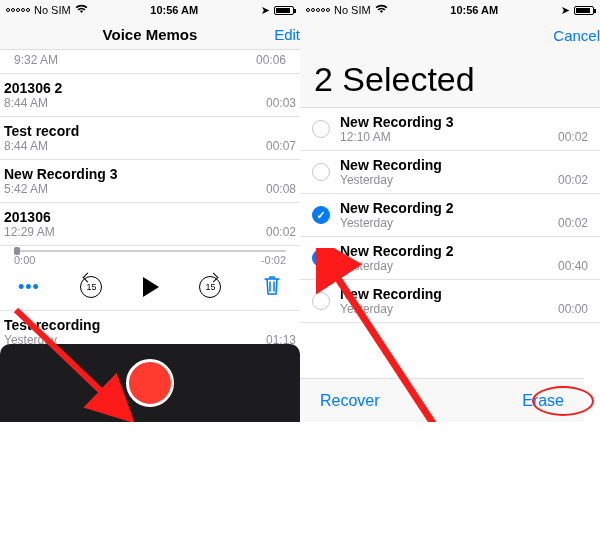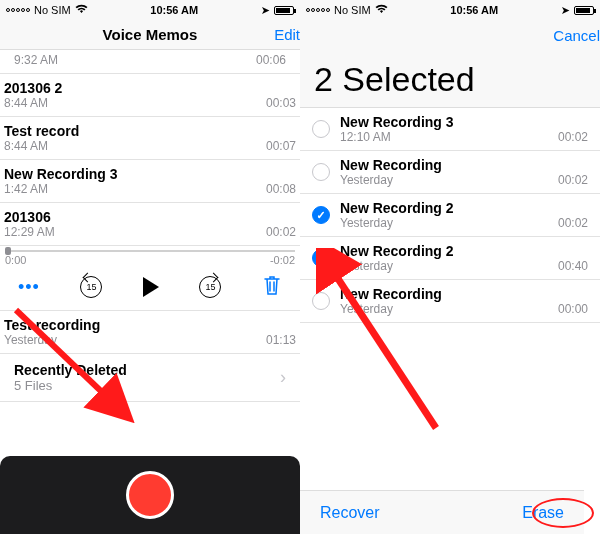--- a/index.html
+++ b/index.html
@@ -8,21 +8,21 @@
     height: 534px;
     font-family: -apple-system, "Helvetica Neue", Arial, sans-serif;
     background: #fff;
     position: relative;
     overflow: hidden;
   }
   .pane {
     position: absolute;
     top: 0;
     width: 300px;
-    height: 534px;
+    height: 422px;
     background: #fff;
     overflow: hidden;
   }
   .left { left: 0; }
   .right { left: 300px; }
 
   
   .status {
     height: 20px;
     display: flex;
@@ -85,21 +85,21 @@
     border: 1.5px solid #c7c7cc; flex-shrink:0;
     display:flex; align-items:center; justify-content:center;
   }
   .circle.checked { background:#007aff; border-color:#007aff; }
   .circle.checked::after{ content:"✓"; color:#fff; font-size:11px; font-weight:700;}
   .slabels { flex: 1; }
   .slabels .t { font-size: 14px; font-weight:700; }
   .slabels .s { font-size:12px; color:#8e8e93; display:flex; justify-content:space-between;}
 
   
-  .scrub { padding: 4px 5px 0; }
+  .scrub { padding: 4px 14px 0; }
   .track { height:2px; background:#d0d0d0; position:relative; }
   .thumb { position:absolute; left:0; top:-3px; width:6px; height:8px; background:#8e8e93; border-radius:2px;}
   .times { display:flex; justify-content:space-between; font-size:11px; color:#8e8e93; margin-top:2px;}
   .controls {
     display:flex; justify-content:space-between; align-items:center;
     padding: 8px 18px 10px;
     border-bottom:1px solid #e2e2e2;
   }
   .controls .dots{ color:#007aff; font-size:18px; letter-spacing:1px;}
   .play { width:0;height:0;border-left:16px solid #000;border-top:10px solid transparent;border-bottom:10px solid transparent;}
@@ -201,21 +201,21 @@
   <div class="row">
     <div class="rtitle">Test record</div>
     <div class="rsub">
       <span>8:44 AM</span>
       <span>00:07</span>
     </div>
   </div>
   <div class="row">
     <div class="rtitle">New Recording 3</div>
     <div class="rsub">
-      <span>1:42 AM</span>
+      <span>5:42 AM</span>
       <span>00:08</span>
     </div>
   </div>
   <div class="row">
     <div class="rtitle">201306</div>
     <div class="rsub">
       <span>12:29 AM</span>
       <span>00:02</span>
     </div>
   </div>

